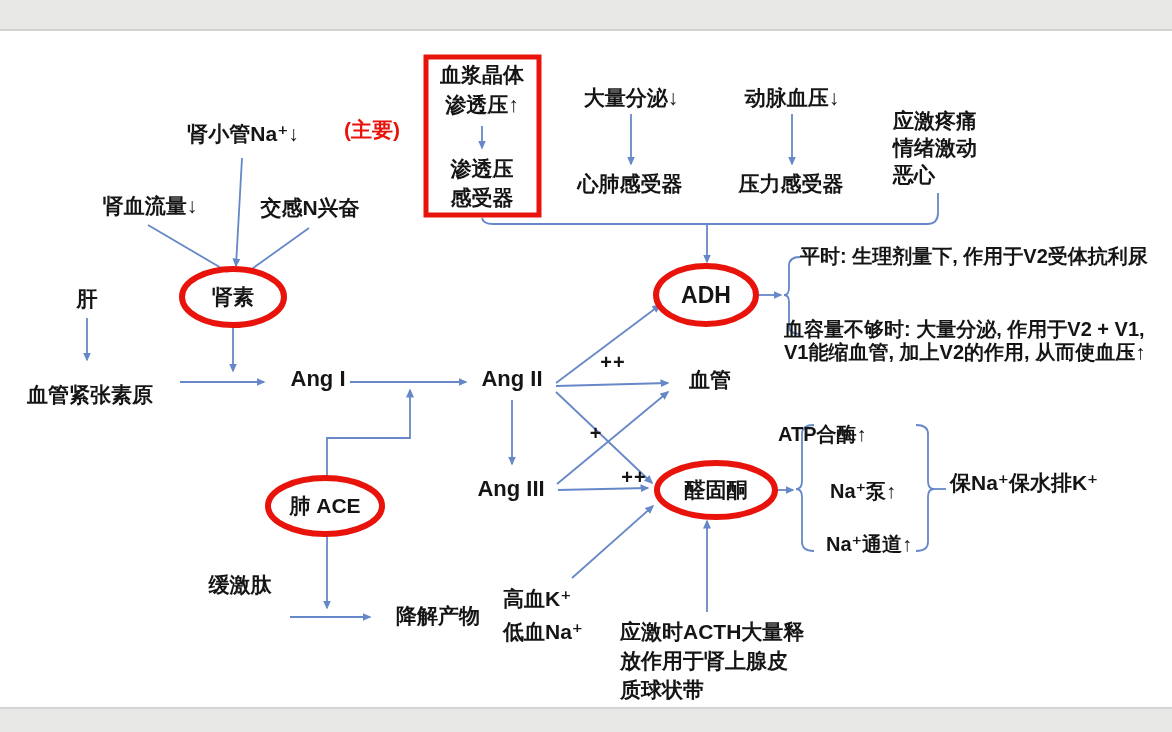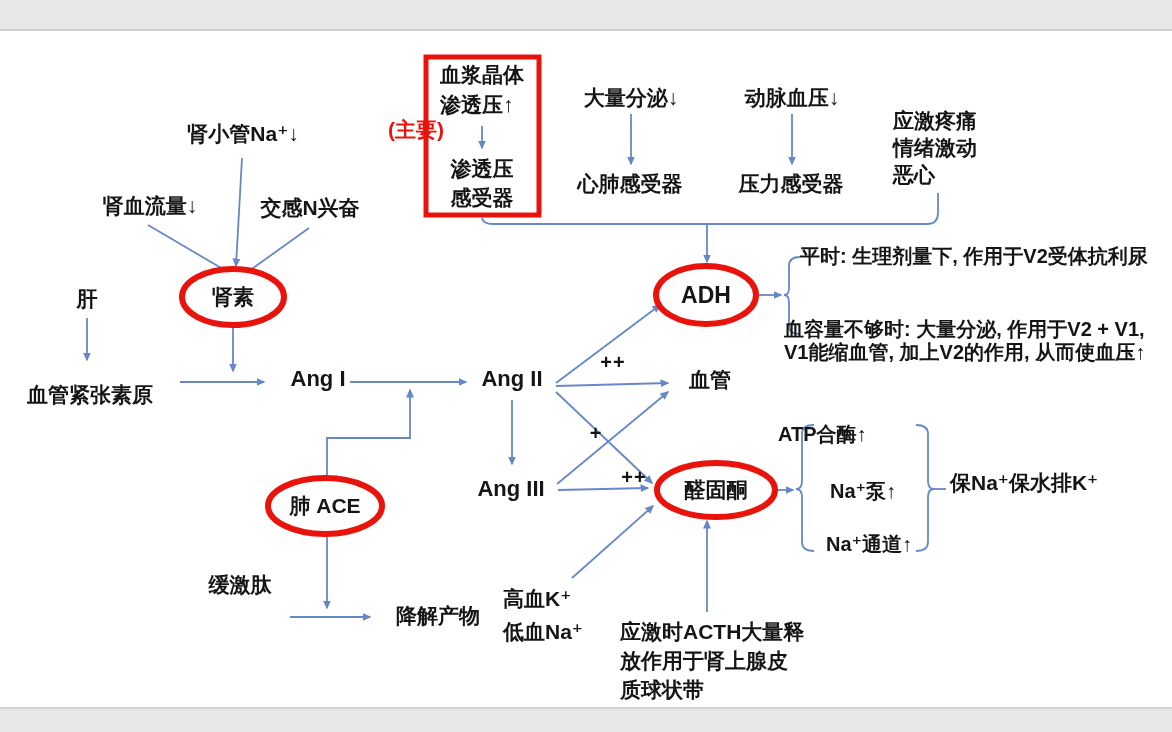--- a/index.html
+++ b/index.html
@@ -11,24 +11,24 @@
   .bar{position:absolute;left:0;width:1172px;background:var(--bar,#e7e7e6);}
   #topbar{top:0;height:29px;border-bottom:2px solid #d2d2d2;}
   #botbar{top:707px;height:25px;border-top:2px solid #d4d4d4;}
   svg{position:absolute;left:0;top:0;}
   .blue{stroke:var(--line,#6688c8);stroke-width:1.8;fill:none;}
   .red-shape{stroke:var(--red,#e8140c);fill:none;}
   .txt{
     position:absolute;color:var(--text,#151515);font-weight:700;
     font-size:21px;line-height:26px;white-space:pre-line;
   }
-  .cx{transform:translateX(-50%);text-align:left;}
+  .cx{transform:translateX(-50%);text-align:center;}
   .latin{font-size:22px;}
   .plus{font-size:20px;letter-spacing:1px;}
-  .redtxt{color:var(--red,#e8140c);margin-left:44px;}
+  .redtxt{color:var(--red,#e8140c);}
   .small20{font-size:20px;line-height:23px;}
 </style>
 </head>
 <body>
 
 <div class="bar" id="topbar"></div>
 <div class="bar" id="botbar"></div>
 
 <svg width="1172" height="732" viewBox="0 0 1172 732">
   <defs>

